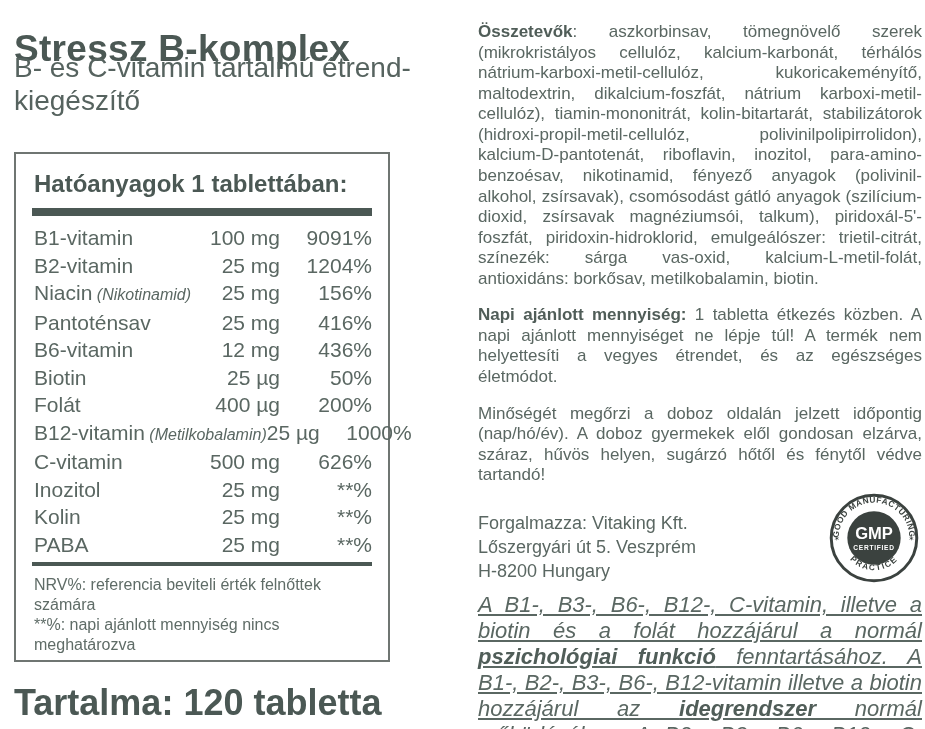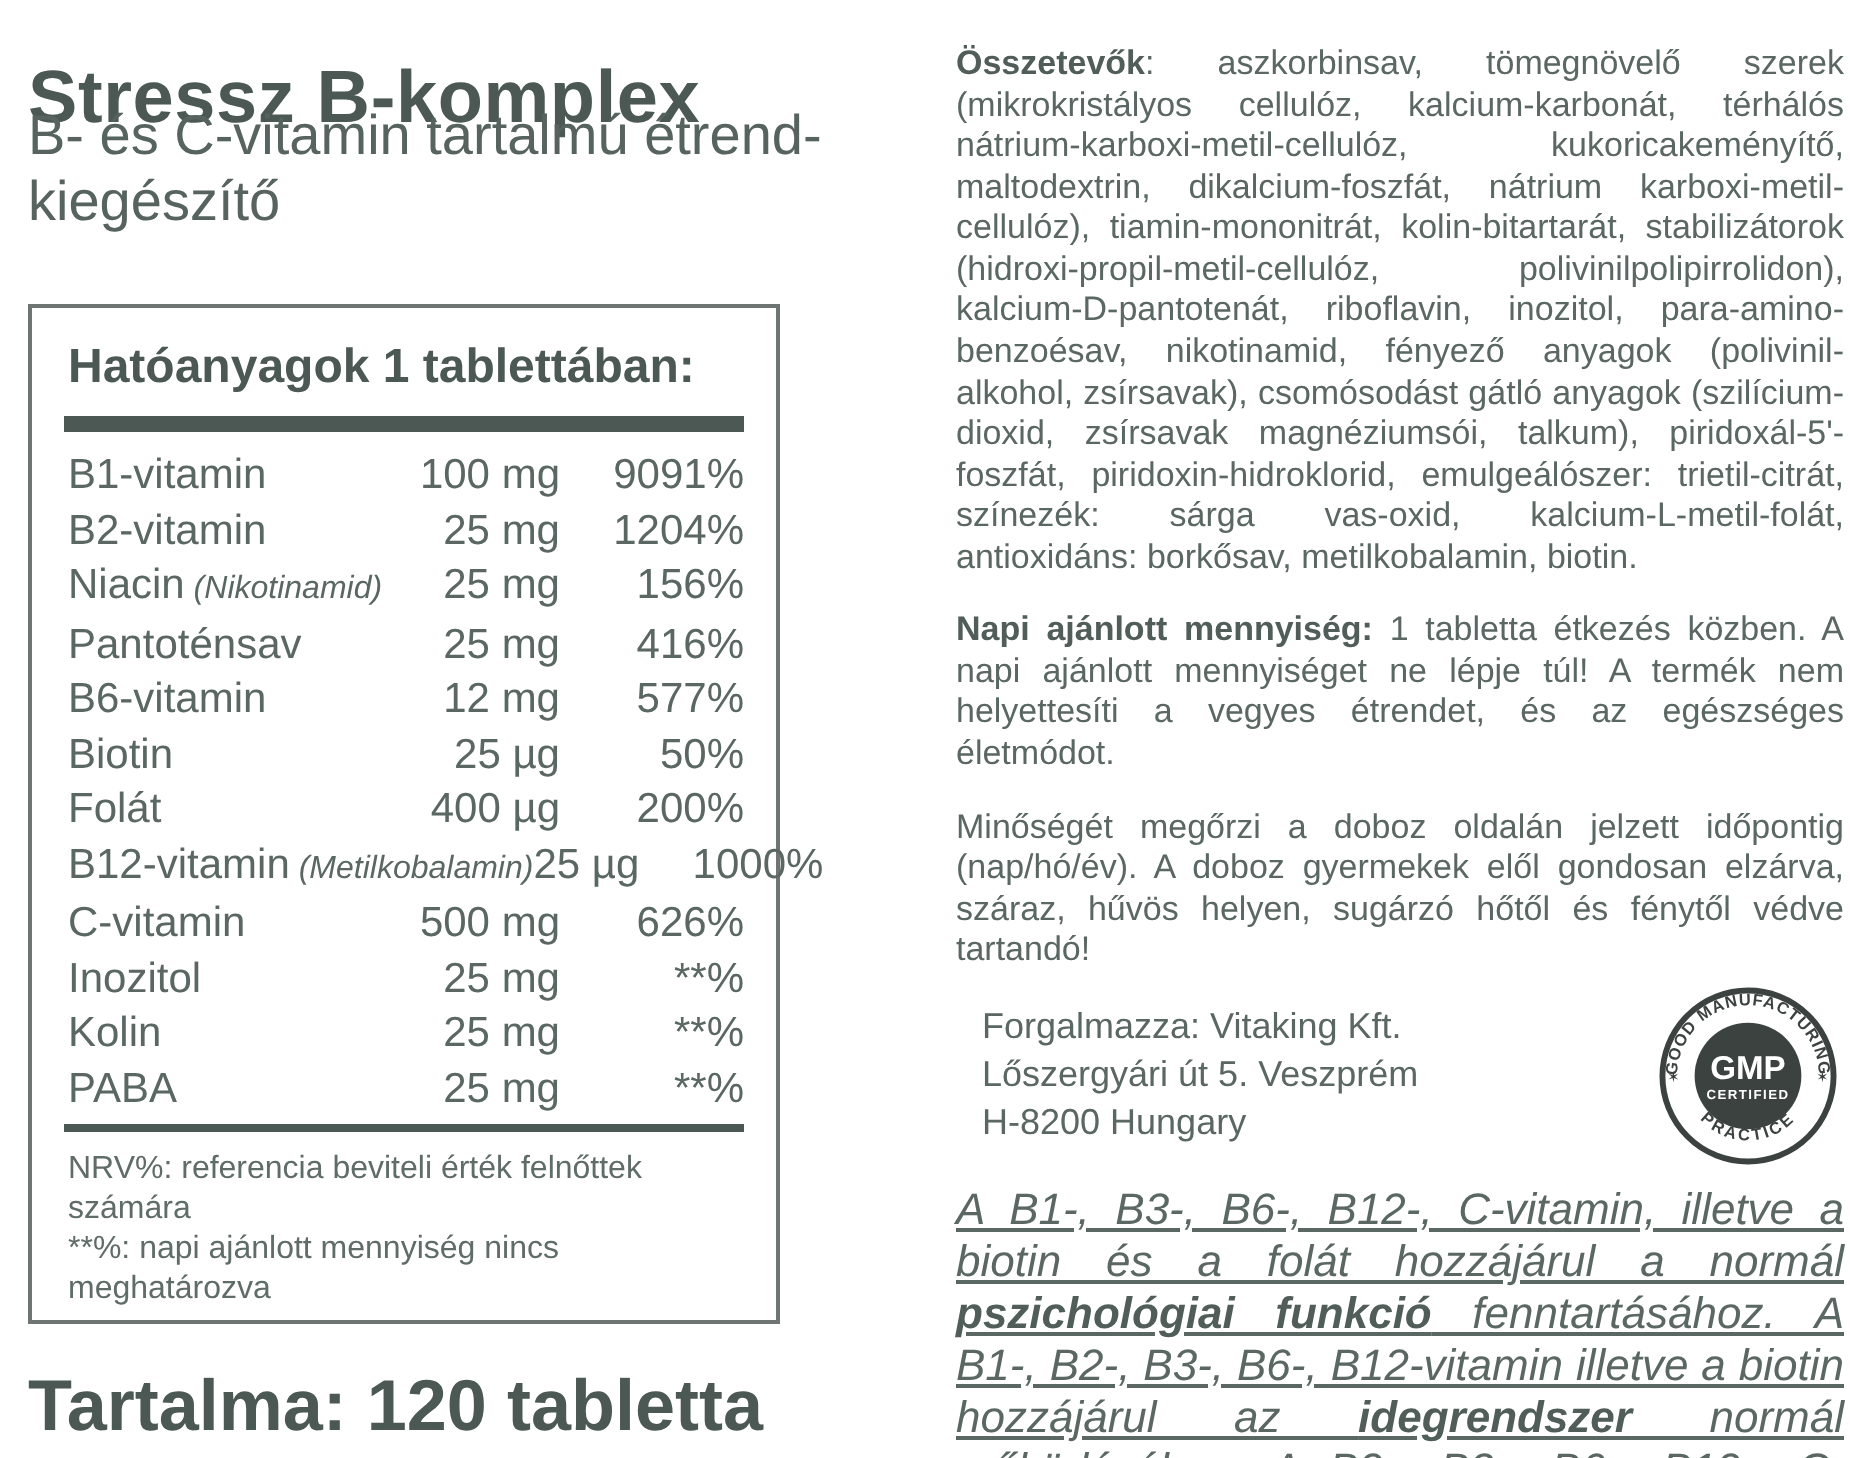--- a/index.html
+++ b/index.html
@@ -35,21 +35,21 @@
   .contents{
     position:absolute;left:14px;top:682px;
     font-size:36px;font-weight:bold;color:#4b5854;
   }
   
   .right-col{position:absolute;left:478px;top:22px;width:444px;}
   .para{
     font-size:17px;line-height:1.21;text-align:justify;margin:0 0 16px 0;color:#5a6762;
   }
   .para b{color:#505d58;}
-  .dist-row{display:flex;justify-content:space-between;align-items:flex-start;margin:0 0 8px 13px;gap:24px;}
+  .dist-row{display:flex;justify-content:space-between;align-items:flex-end;margin:0 0 8px 0;gap:24px;}
   .dist-lines{font-size:18px;line-height:1.33;color:#5a6762;}
   .gmp-badge{flex:0 0 auto;margin:-10px 2px 0 0;}
   .claims{
     font-size:22px;font-style:italic;line-height:1.18;text-align:justify;
     margin:6px 0 0 0;color:#5a6762;text-decoration:underline;
   }
   .claims b{color:#505d58;}
 </style>
 </head>
 <body>
@@ -78,21 +78,21 @@
         <span class="t-nrv">156%</span>
       </div>
       <div class="t-row">
         <span class="t-name">Pantoténsav</span>
         <span class="t-amt">25 mg</span>
         <span class="t-nrv">416%</span>
       </div>
       <div class="t-row">
         <span class="t-name">B6-vitamin</span>
         <span class="t-amt">12 mg</span>
-        <span class="t-nrv">577%</span>
+        <span class="t-nrv">436%</span>
       </div>
       <div class="t-row">
         <span class="t-name">Biotin</span>
         <span class="t-amt">25 µg</span>
         <span class="t-nrv">50%</span>
       </div>
       <div class="t-row">
         <span class="t-name">Folát</span>
         <span class="t-amt">400 µg</span>
         <span class="t-nrv">200%</span>

